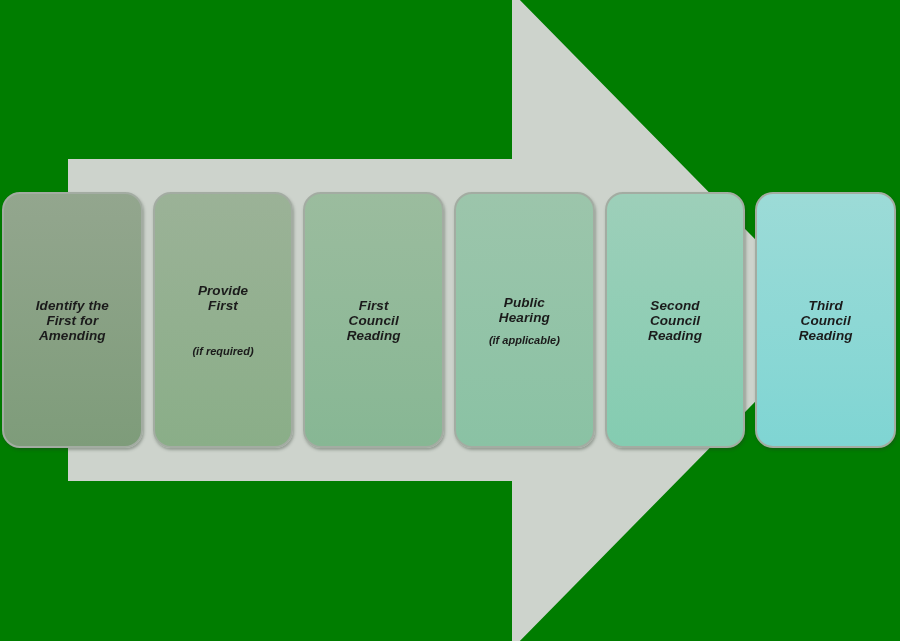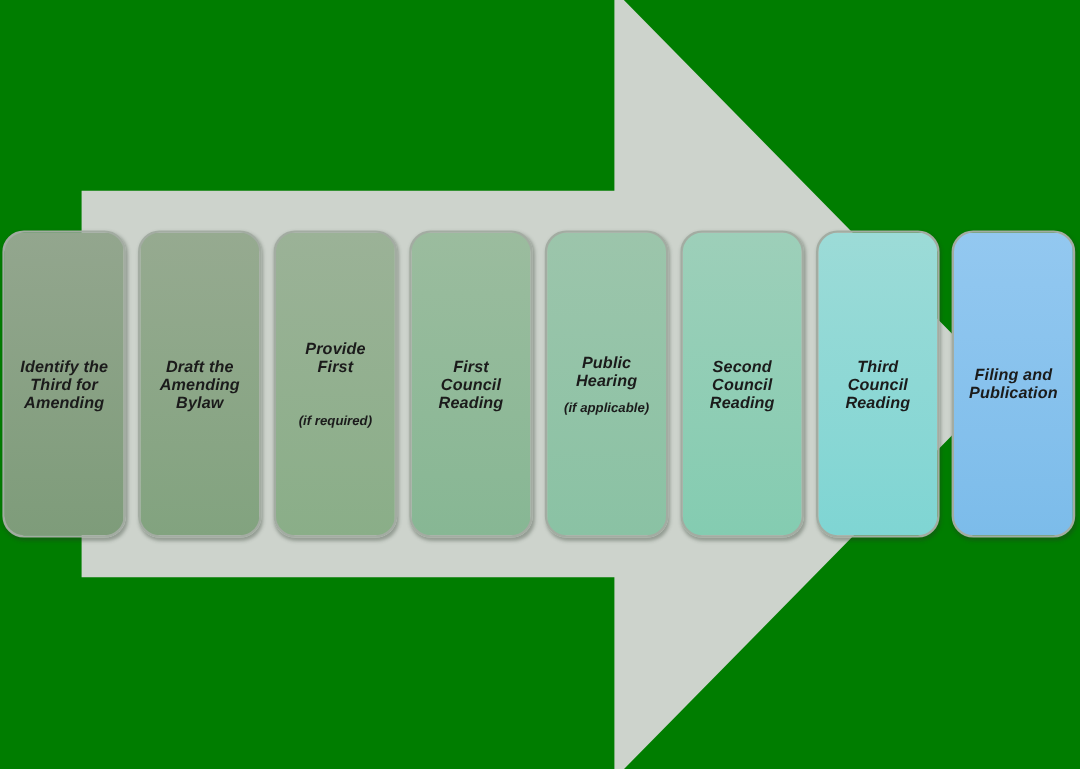--- a/index.html
+++ b/index.html
@@ -62,32 +62,25 @@
 <div class="canvas" style="background: rgb(0, 125, 0);">
 
   <svg class="arrow-svg" viewBox="0 0 900 641" xmlns="http://www.w3.org/2000/svg" aria-hidden="true">
     <polygon points="68,159 512,159 512,-8 835,320.5 512,649 512,481 68,481" fill="#cdd3cc"></polygon>
   </svg>
 
   <div class="steps">
     <div class="step" style="background: linear-gradient(rgb(147, 166, 142) 0%, rgb(126, 156, 122) 100%); border-color: rgb(163, 172, 162);">
       <div class="step-label" style="color: rgb(27, 27, 27);">
           <div>Identify the</div>
-          <div>Third for</div>
+          <div>First for</div>
           <div>Amending</div>
         </div>
     </div>
 
-    <div class="step" style="background: linear-gradient(rgb(150, 170, 144) 0%, rgb(130, 163, 127) 100%); border-color: rgb(163, 172, 162);">
-      <div class="step-label" style="color: rgb(27, 27, 27);">
-          <div>Draft the</div>
-          <div>Amending</div>
-          <div>Bylaw</div>
-        </div>
-    </div>
 
     <div class="step" style="background: linear-gradient(rgb(155, 178, 151) 0%, rgb(138, 174, 136) 100%); border-color: rgb(163, 172, 162);">
       <div class="step-label" style="color: rgb(27, 27, 27);">
           <div>Provide</div>
           <div>First</div>
         </div>
     <div class="step-sublabel" style="color: rgb(27, 27, 27); margin-top: 32px;">(if required)</div>
       </div>
 
     <div class="step" style="background: linear-gradient(rgb(155, 188, 158) 0%, rgb(135, 183, 148) 100%); border-color: rgb(163, 172, 162);">
@@ -116,21 +109,15 @@
 
     <div class="step" style="background: linear-gradient(rgb(156, 219, 215) 0%, rgb(127, 213, 211) 100%); border-color: rgb(163, 172, 162);">
       <div class="step-label" style="color: rgb(27, 27, 27);">
           <div>Third</div>
           <div>Council</div>
           <div>Reading</div>
         </div>
     </div>
 
 
-    <div class="step" style="background: linear-gradient(rgb(147, 200, 240) 0%, rgb(124, 188, 234) 100%); border-color: rgb(163, 172, 162);">
-      <div class="step-label" style="color: rgb(27, 27, 27);">
-          <div>Filing and</div>
-          <div>Publication</div>
-        </div>
-    </div>
   </div>
 
 </div>
 
 </body></html>

